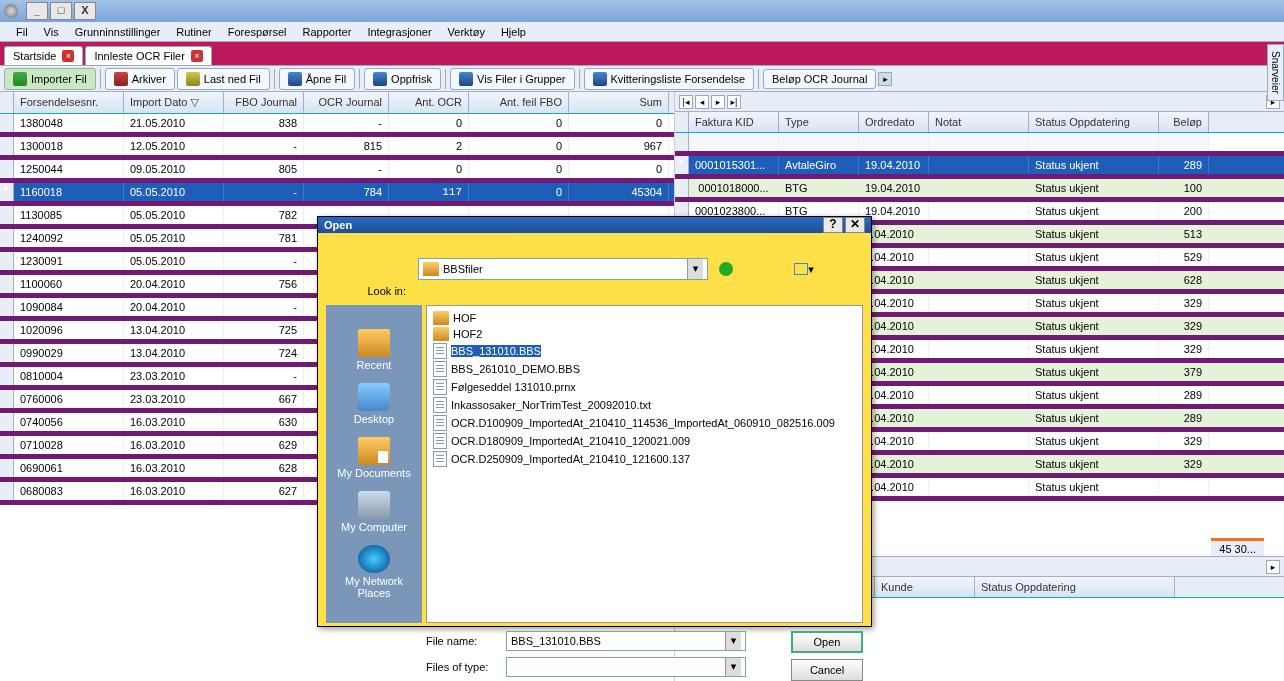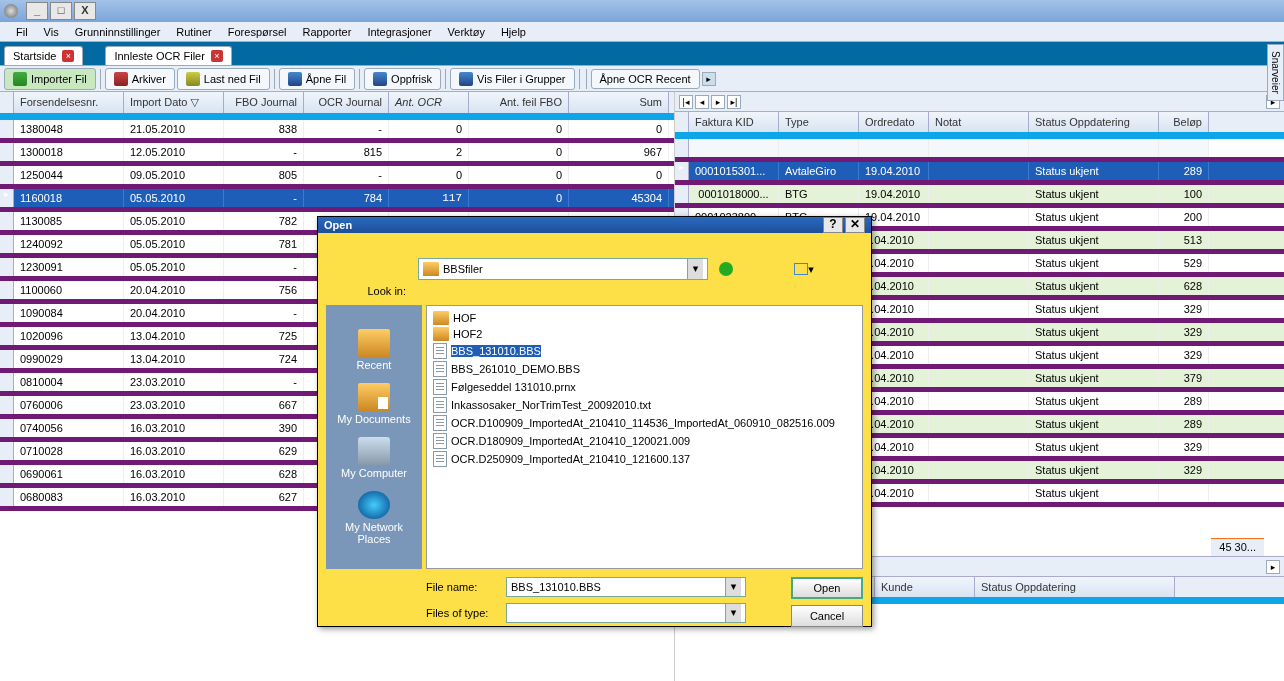--- a/index.html
+++ b/index.html
@@ -6,40 +6,40 @@
 body { background: #d4d0c8; width: 1284px; height: 681px; position: relative; overflow: hidden; }
 
 .titlebar { background: linear-gradient(#a3c2e8, #7ba5d8); height: 22px; display: flex; align-items: center; padding: 0 4px; color: #333; }
 .titlebar .app-icon { width: 14px; height: 14px; background: radial-gradient(circle, #ddd, #666); border-radius: 50%; margin-right: 6px; }
 .titlebar .title { flex: 1; font-weight: bold; }
 .titlebar .win-btn { width: 22px; height: 18px; background: #e8e8e8; border: 1px solid #888; margin-left: 2px; text-align: center; line-height: 14px; cursor: pointer; font-weight: bold; }
 
 .menubar { background: #e8eef7; height: 20px; display: flex; align-items: center; padding: 2px 8px; border-bottom: 1px solid #aac; }
 .menubar .menu-item { padding: 2px 8px; cursor: pointer; }
 
-.tabbar { background: #0369a1; height: 24px; display: flex; align-items: flex-end; padding: 0 4px; border-bottom: 1px solid #9ab; gap: 20px; }
+.tabbar { background: #be185d; height: 24px; display: flex; align-items: flex-end; padding: 0 4px; border-bottom: 1px solid #9ab; }
 .tab { background: #fff; border: 1px solid #9ab; border-bottom: none; border-radius: 3px 3px 0 0; padding: 3px 8px; margin-right: 2px; display: flex; align-items: center; cursor: pointer; }
 .tab .tab-close { width: 12px; height: 12px; background: #c33; color: #fff; font-size: 9px; line-height: 12px; text-align: center; margin-left: 6px; border-radius: 2px; cursor: pointer; }
 
 .toolbar { background: #e8eef7; height: 26px; display: flex; align-items: center; padding: 2px 4px; border-bottom: 1px solid #aac; gap: 2px; }
 .tool-btn { background: #f4f7fb; border: 1px solid #9ab; border-radius: 3px; padding: 3px 8px; display: flex; align-items: center; cursor: pointer; gap: 4px; }
 .tool-btn.importer { background: #c8e8c0; }
 .tool-btn .ic { width: 14px; height: 14px; display: inline-block; }
 .ic-green { background: linear-gradient(#4a4, #282); border-radius: 2px; }
 .ic-blue { background: linear-gradient(#48c, #248); border-radius: 2px; }
 .ic-red { background: linear-gradient(#c44, #822); border-radius: 2px; }
 .ic-yellow { background: linear-gradient(#cc4, #882); border-radius: 2px; }
 .tool-sep { width: 1px; height: 20px; background: #9ab; margin: 0 2px; }
 .tool-arrow { width: 14px; height: 14px; background: #cde; border: 1px solid #9ab; cursor: pointer; font-size: 9px; line-height: 12px; text-align: center; }
 
 .content { display: flex; height: 600px; background: #fff; }
 .left-grid { width: 675px; border-right: 1px solid #ccc; }
 .right-panel { flex: 1; display: flex; flex-direction: column; }
 
-.grid-header { display: flex; background: #e8eef7; border-bottom: 7px solid #0ea5e9; }
+.grid-header { display: flex; background: #e8eef7; border-bottom: 1px solid #0ea5e9; }
 .grid-header .col { border-right: 1px solid #aac; padding: 4px 6px; font-weight: normal; color: #333; background: linear-gradient(#f0f5fc, #d8e4f2); cursor: pointer; }
 .grid-row { display: flex; border-bottom: 5px solid #701a75; }
 .grid-row .cell { border-right: 1px solid #eee; padding: 3px 6px; overflow: hidden; white-space: nowrap; }
 .grid-row.selected { background: #1e5eb8; color: #fff; }
 .grid-row.selected .cell { border-right-color: #3a7ad0; }
 .row-marker { width: 14px; border-right: 1px solid #aac; background: #e8eef7; text-align: center; font-size: 9px; }
 
 .right-top { flex: 0 0 465px; border-bottom: 1px solid #aac; display: flex; flex-direction: column; position: relative; }
 .right-bottom { flex: 1; }
 .right-grid-body { overflow-y: scroll; flex: 1; }
@@ -84,21 +84,21 @@
 .dialog-fields { flex: 1; }
 .field-row { display: flex; align-items: center; margin-bottom: 6px; }
 .field-row label { width: 80px; }
 .field-row .combo { flex: 0 0 240px; border: 1px solid #7a9; background: #fff; height: 20px; display: flex; align-items: center; padding: 0 4px; }
 .field-row .combo .dd { margin-left: auto; width: 16px; height: 18px; background: #ddd; border-left: 1px solid #999; text-align: center; line-height: 16px; cursor: pointer; }
 .dialog-buttons { display: flex; flex-direction: column; gap: 6px; }
 .dlg-action { width: 72px; height: 22px; border: 1px solid #888; background: linear-gradient(#fff, #ddd); cursor: pointer; }
 .dlg-action.primary { border: 2px solid #4a8; }
 
 .green-row { background: #e4f2d8; }
-.status-footer { position: absolute; right: 20px; bottom: 0; height: 18px; background: #e8eef7; border-top: 1px solid #f97316; padding: 2px 8px; }
+.status-footer { position: absolute; right: 20px; bottom: 0; height: 18px; background: #e8eef7; border-top: 3px solid #f97316; padding: 2px 8px; }
 </style>
 </head>
 <body>
 
 <div class="titlebar">
   <span class="app-icon"></span>
   <span class="win-btn">_</span>
   <span class="win-btn">□</span>
   <span class="win-btn">X</span>
 </div>
@@ -149,36 +149,40 @@
   <div class="tool-btn">
       <span class="ic ic-blue"></span>
       <span>Oppfrisk</span>
     </div>
   <div class="tool-sep"></div>
   <div class="tool-btn">
       <span class="ic ic-blue"></span>
       <span>Vis Filer i Grupper</span>
     </div>
   <div class="tool-sep"></div>
+  <div class="tool-btn">
+      <span class="ic ic-blue"></span>
+      <span>Kvitteringsliste Forsendelse</span>
+    </div>
   <div class="tool-sep"></div>
   <div class="tool-btn">
-      <span>Åpne OCR Recent</span>
+      <span>Beløp OCR Journal</span>
     </div>
   <div class="tool-arrow">▸</div>
 </div>
 
 <div class="content">
   <div class="left-grid">
     <div class="grid-header" id="leftHeader">
         <div class="row-marker"></div>
         <div class="col" style="width: 110px;">Forsendelsesnr.</div>
         <div class="col" style="width: 100px;">Import Dato  ▽</div>
         <div class="col" style="width: 80px; text-align: right;">FBO Journal</div>
         <div class="col" style="width: 85px; text-align: right;">OCR Journal</div>
-        <div class="col" style="width: 80px;  font-style: italic;">Ant. OCR</div>
+        <div class="col" style="width: 80px; text-align: right;">Ant. OCR</div>
         <div class="col" style="width: 100px; text-align: right;">Ant. feil FBO</div>
         <div class="col" style="width: 100px; text-align: right;">Sum</div>
       </div>
     <div id="leftBody">
         <div class="grid-row">
           <div class="row-marker"></div>
           <div class="cell" style="width: 110px;">1380048</div>
           <div class="cell" style="width: 100px;">21.05.2010</div>
           <div class="cell" style="width: 80px; text-align: right;">838</div>
           <div class="cell" style="width: 85px; text-align: right;">-</div>
@@ -303,21 +307,21 @@
           <div class="cell" style="width: 80px; text-align: right;">667</div>
           <div class="cell" style="width: 85px; text-align: right;"></div>
           <div class="cell" style="width: 80px; text-align: right;"></div>
           <div class="cell" style="width: 100px; text-align: right;"></div>
           <div class="cell" style="width: 100px; text-align: right;"></div>
         </div>
         <div class="grid-row">
           <div class="row-marker"></div>
           <div class="cell" style="width: 110px;">0740056</div>
           <div class="cell" style="width: 100px;">16.03.2010</div>
-          <div class="cell" style="width: 80px; text-align: right;">390</div>
+          <div class="cell" style="width: 80px; text-align: right;">630</div>
           <div class="cell" style="width: 85px; text-align: right;"></div>
           <div class="cell" style="width: 80px; text-align: right;"></div>
           <div class="cell" style="width: 100px; text-align: right;"></div>
           <div class="cell" style="width: 100px; text-align: right;"></div>
         </div>
         <div class="grid-row">
           <div class="row-marker"></div>
           <div class="cell" style="width: 110px;">0710028</div>
           <div class="cell" style="width: 100px;">16.03.2010</div>
           <div class="cell" style="width: 80px; text-align: right;">629</div>
@@ -564,20 +568,24 @@
         <span class="li-btn"><span style="width:14px;height:12px;border:1px solid #48c;display:inline-block"></span>▾</span>
       </div>
     </div>
     <div class="dialog-mid">
       <div class="places" id="places">
           <div class="place">
             <div class="pic pic-folder"></div>
             <div>Recent</div>
           </div>
           <div class="place">
+            <div class="pic pic-desktop"></div>
+            <div>Desktop</div>
+          </div>
+          <div class="place">
             <div class="pic pic-mydocs"></div>
             <div>My Documents</div>
           </div>
           <div class="place">
             <div class="pic pic-mycomp"></div>
             <div>My Computer</div>
           </div>
           <div class="place">
             <div class="pic pic-network"></div>
             <div>My Network Places</div>

